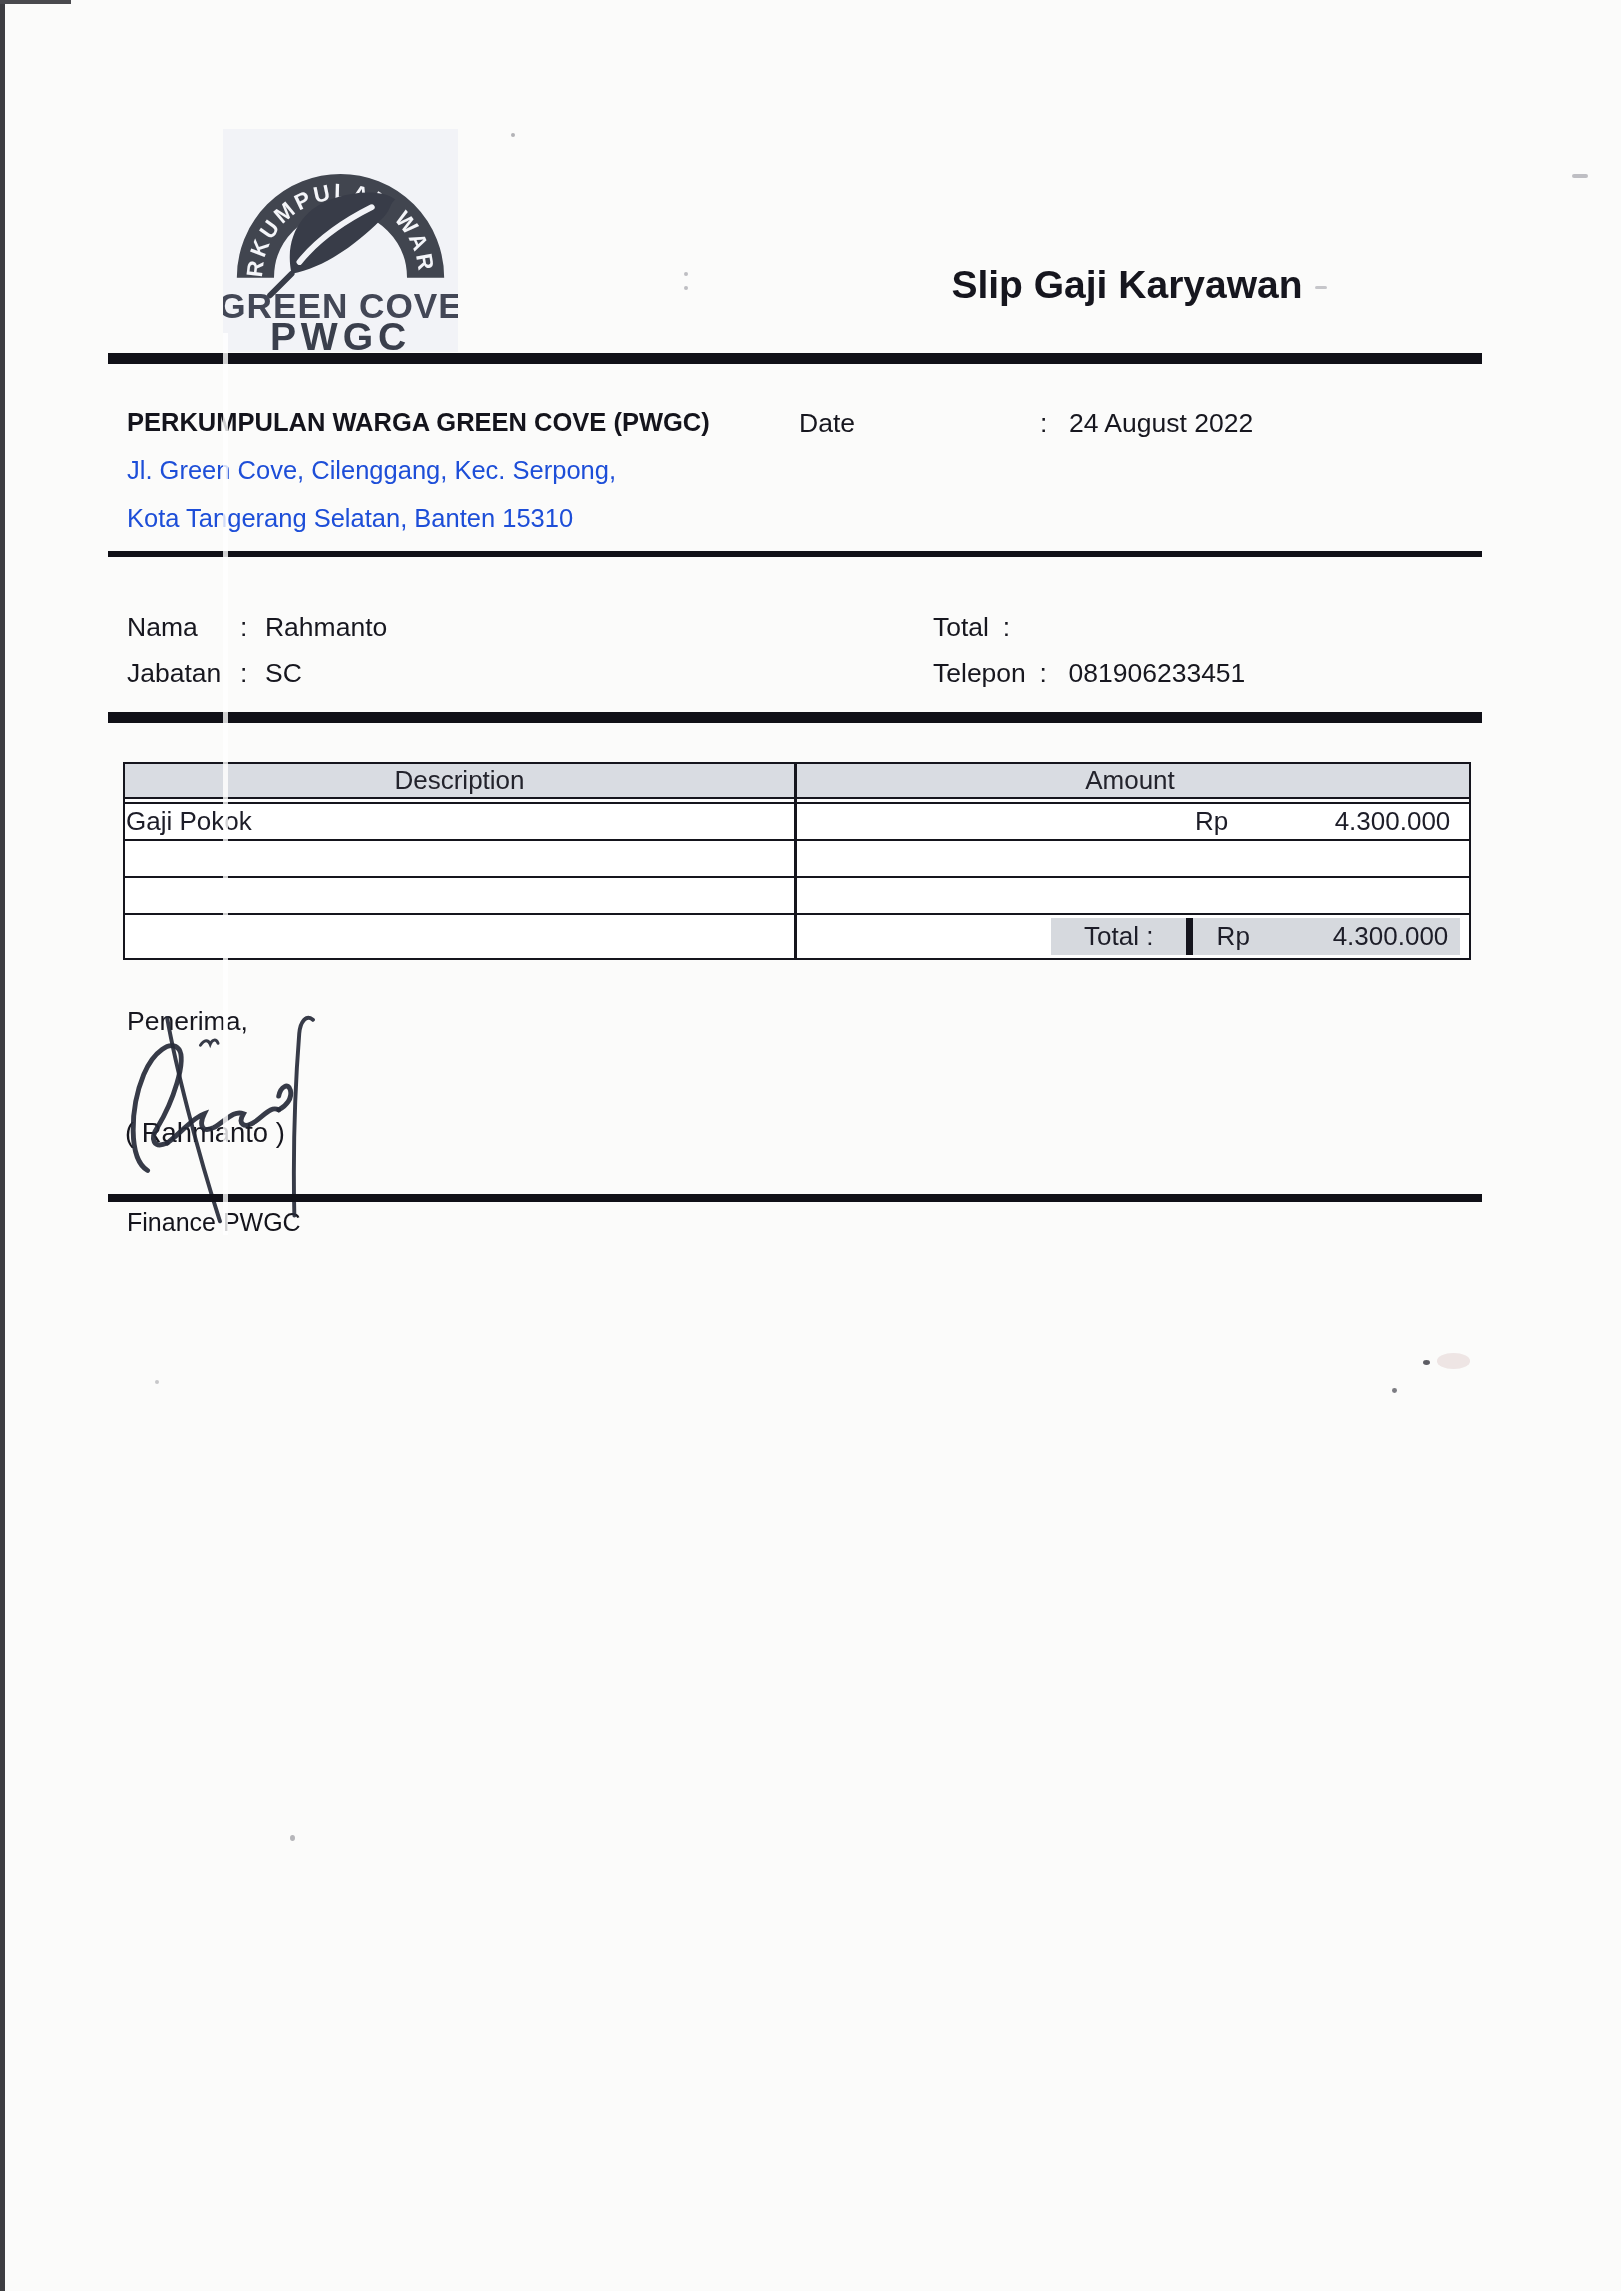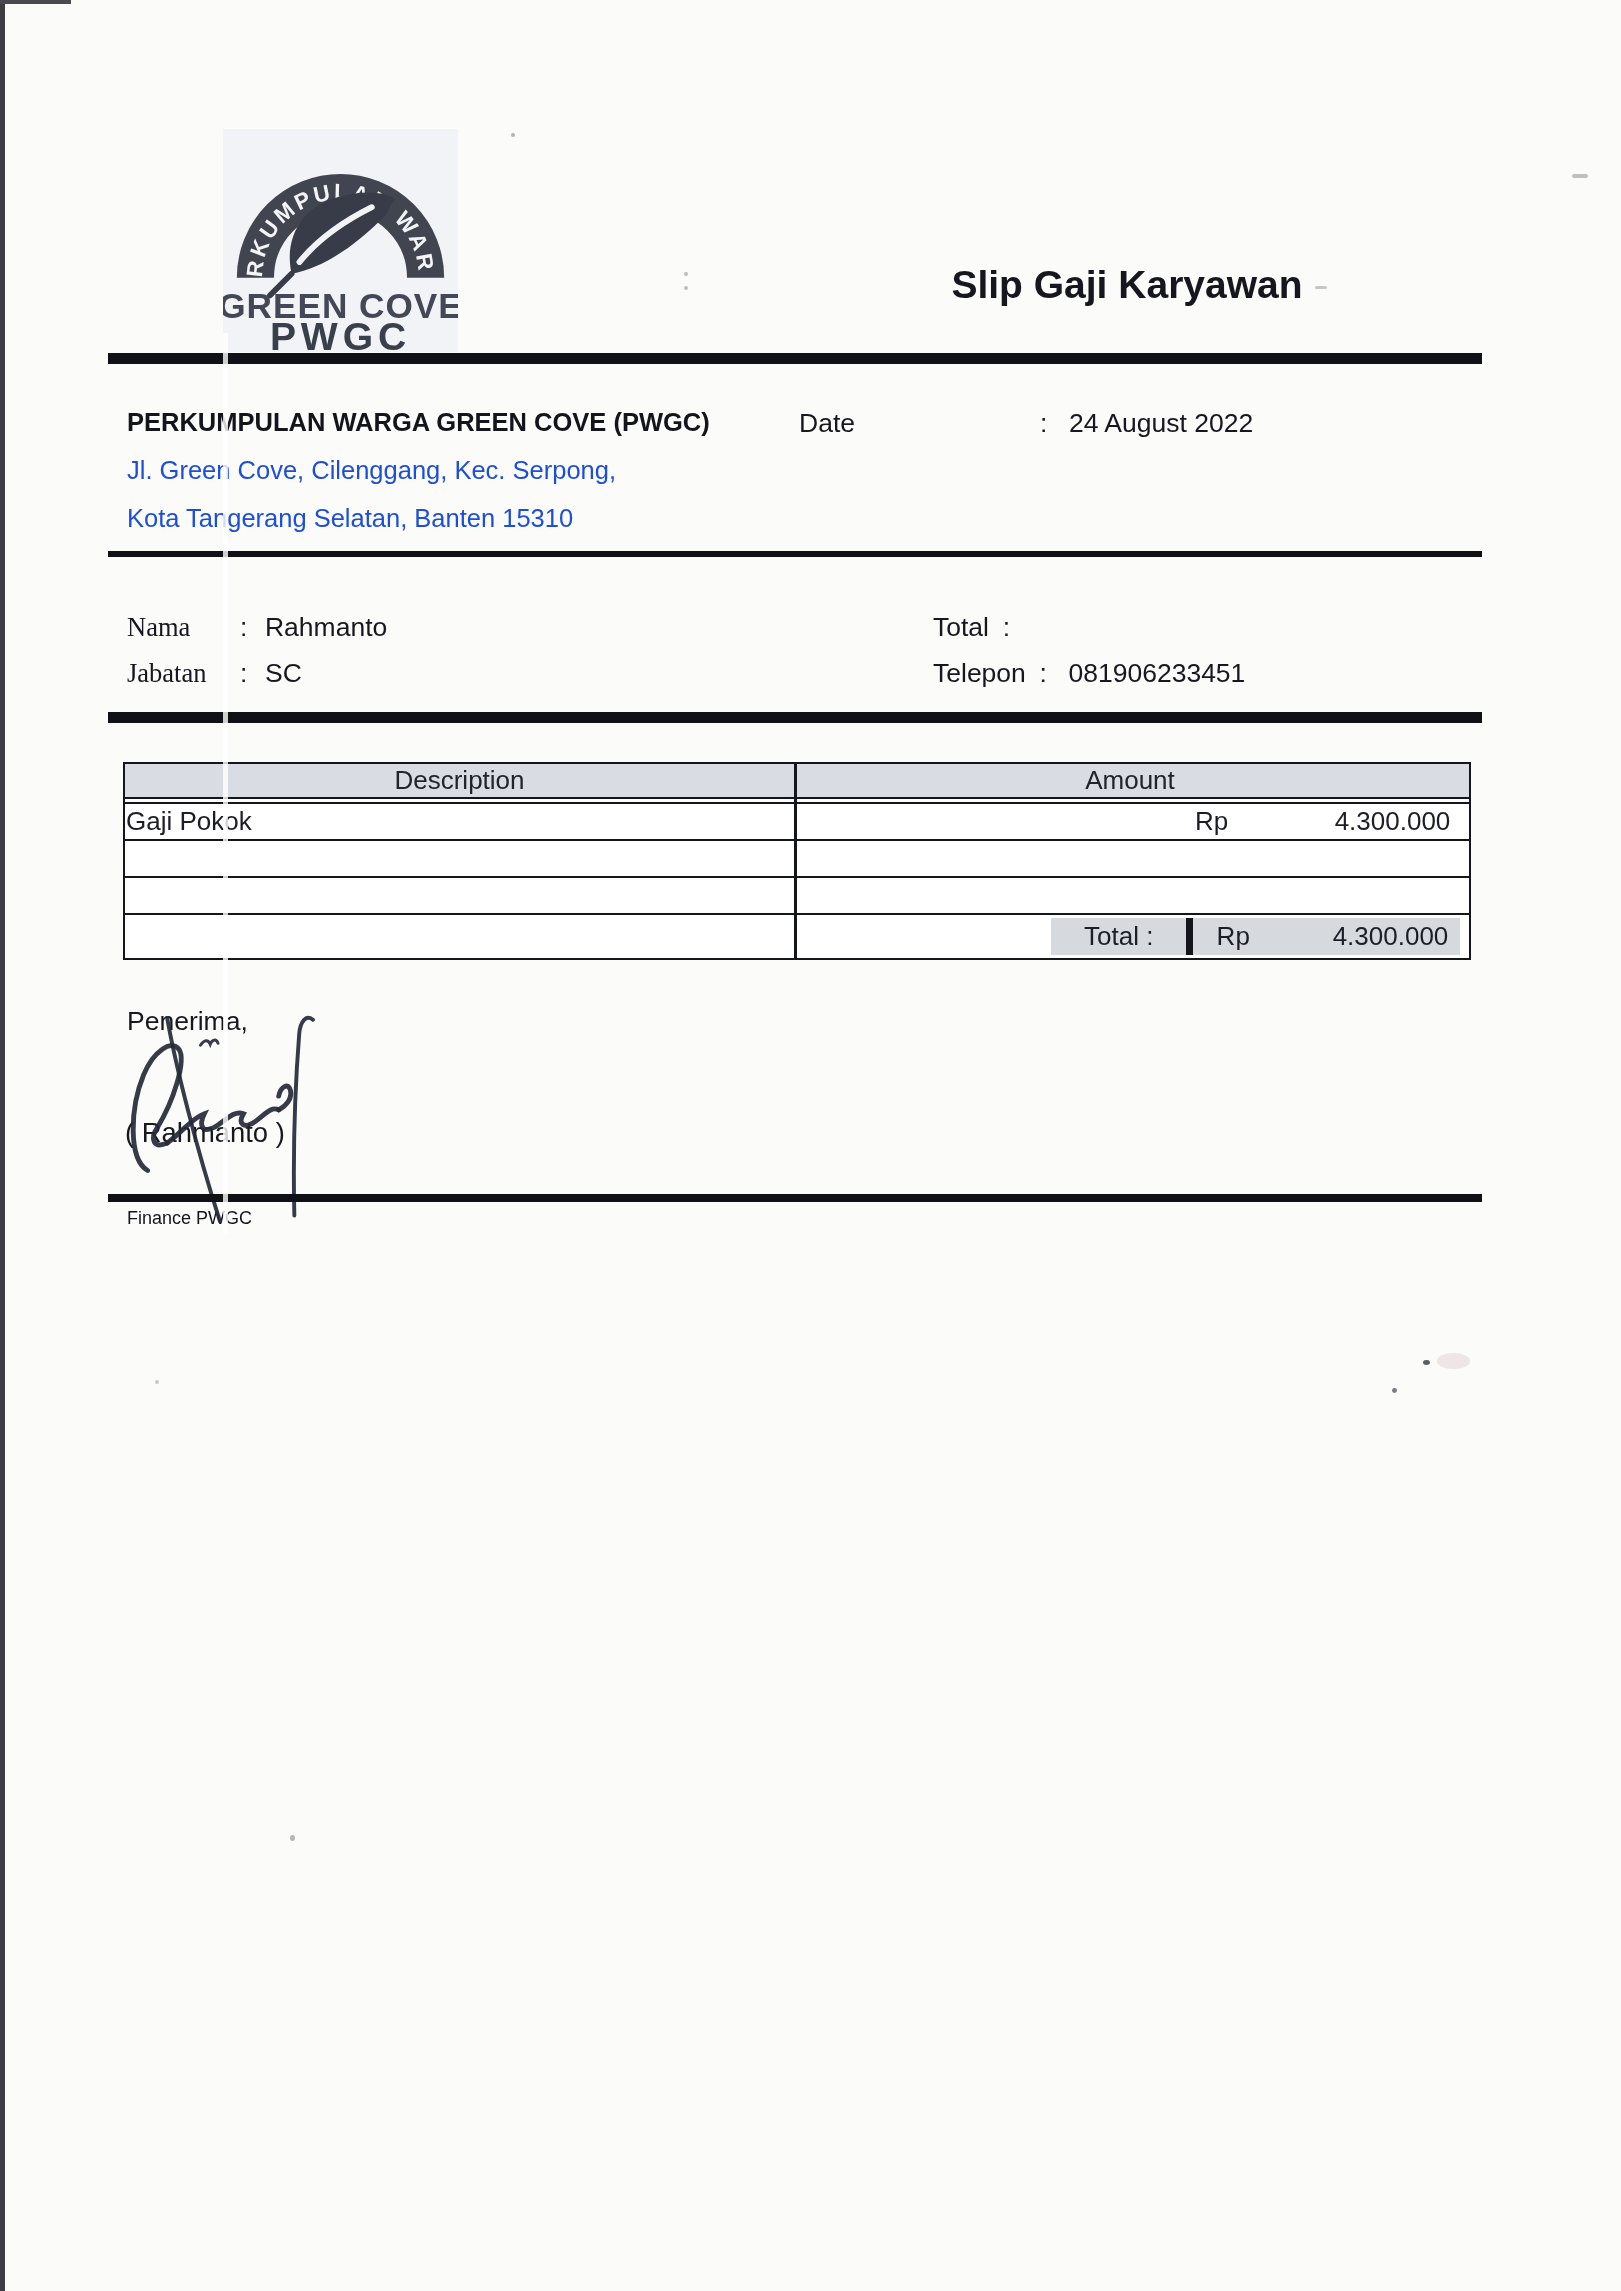--- a/index.html
+++ b/index.html
@@ -48,21 +48,21 @@
   .company { position:absolute; left:127px; top:398px; font-size:25.5px; line-height:48px; }
   .company-name { font-weight:bold; font-size:25.5px; color:#14141c; }
   .company-addr { color:#1d4ed8; }
 
   .date-row { position:absolute; left:799px; top:400px; font-size:26.5px; line-height:46px; }
   .date-label { display:inline-block; width:241px; }
   .date-colon { display:inline-block; margin-right:21.6px; }
 
   .emp-left  { position:absolute; left:127px; top:604px; font-size:26.5px; line-height:46px; }
   .emp-right { position:absolute; left:933px; top:604px; font-size:26.5px; line-height:46px; }
-  .emp-left .lbl { display:inline-block; width:113px;font-family:Liberation Serif, serif; }
+  .emp-left .lbl { display:inline-block; width:113px; }
   .emp-left .col { display:inline-block; margin-right:17.6px; }
   .emp-right .lbl { display:inline-block; margin-right:13.7px; }
   .emp-right .col { display:inline-block; margin-right:21.6px; }
 
   .slip-table { position:absolute; left:123px; top:762px; width:1348px;
     border:2.9px solid #15151d; background:#fff; z-index:8; font-size:26px; color:#1d1d28; }
   .col-divider { position:absolute; left:669px; top:0; bottom:0; width:2.9px; background:#15151d; }
   .t-head { display:flex; height:35px; background:#d9dce2; border-bottom:2px solid #15151d; }
   .t-spacer { height:4.9px; border-bottom:2px solid #15151d; background:#fdfdfd; }
   .t-row { display:flex; height:37px; border-bottom:2.9px solid #15151d; }
@@ -79,21 +79,21 @@
   .total-label-box { width:135px; background:#d6d9de; display:flex; align-items:center;
     justify-content:center; }
   .total-divider { width:6.9px; background:#15151d; }
   .total-amount-box { width:267px; background:#d6d9de; display:flex; align-items:center;
     justify-content:space-between; padding:0 11.8px 0 23.5px; }
 
   .sign-heading { position:absolute; left:127px; top:1006px; font-size:26.5px; }
   .signature-svg { position:absolute; left:110px; top:1012px; width:265px; height:225px; z-index:3; }
   .signature-svg path { fill:none; stroke:#262a38; stroke-linecap:round; opacity:0.92; }
   .sign-name { position:absolute; left:125px; top:1117px; font-size:27.4px; }
-  .sign-dept { position:absolute; left:127px; top:1208px; font-size:18px; color:#14141c; }
+  .sign-dept { position:absolute; left:127px; top:1208px; font-size:25px; color:#14141c; }
 </style>
 </head>
 <body>
 
 <div class="page">
 
   <div class="edge-left"></div>
   <div class="edge-top"></div>
   <div class="scanner-streak"></div>
   <div class="speck" style="left:511px;top:133px;width:3.9px;height:3.9px;background:rgba(90,90,100,.45);"></div>

